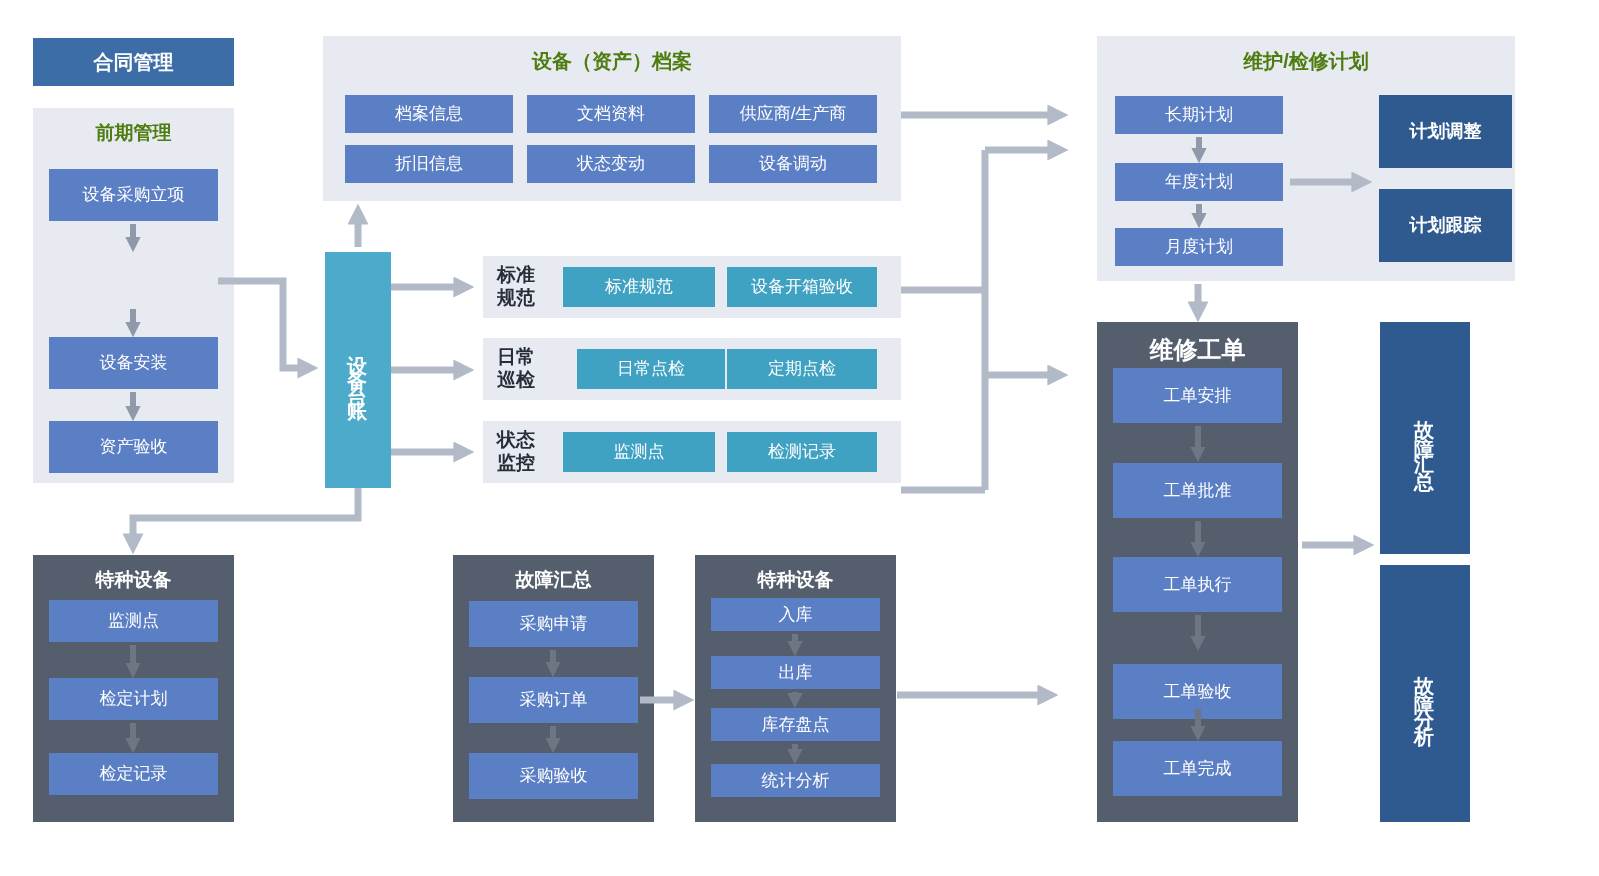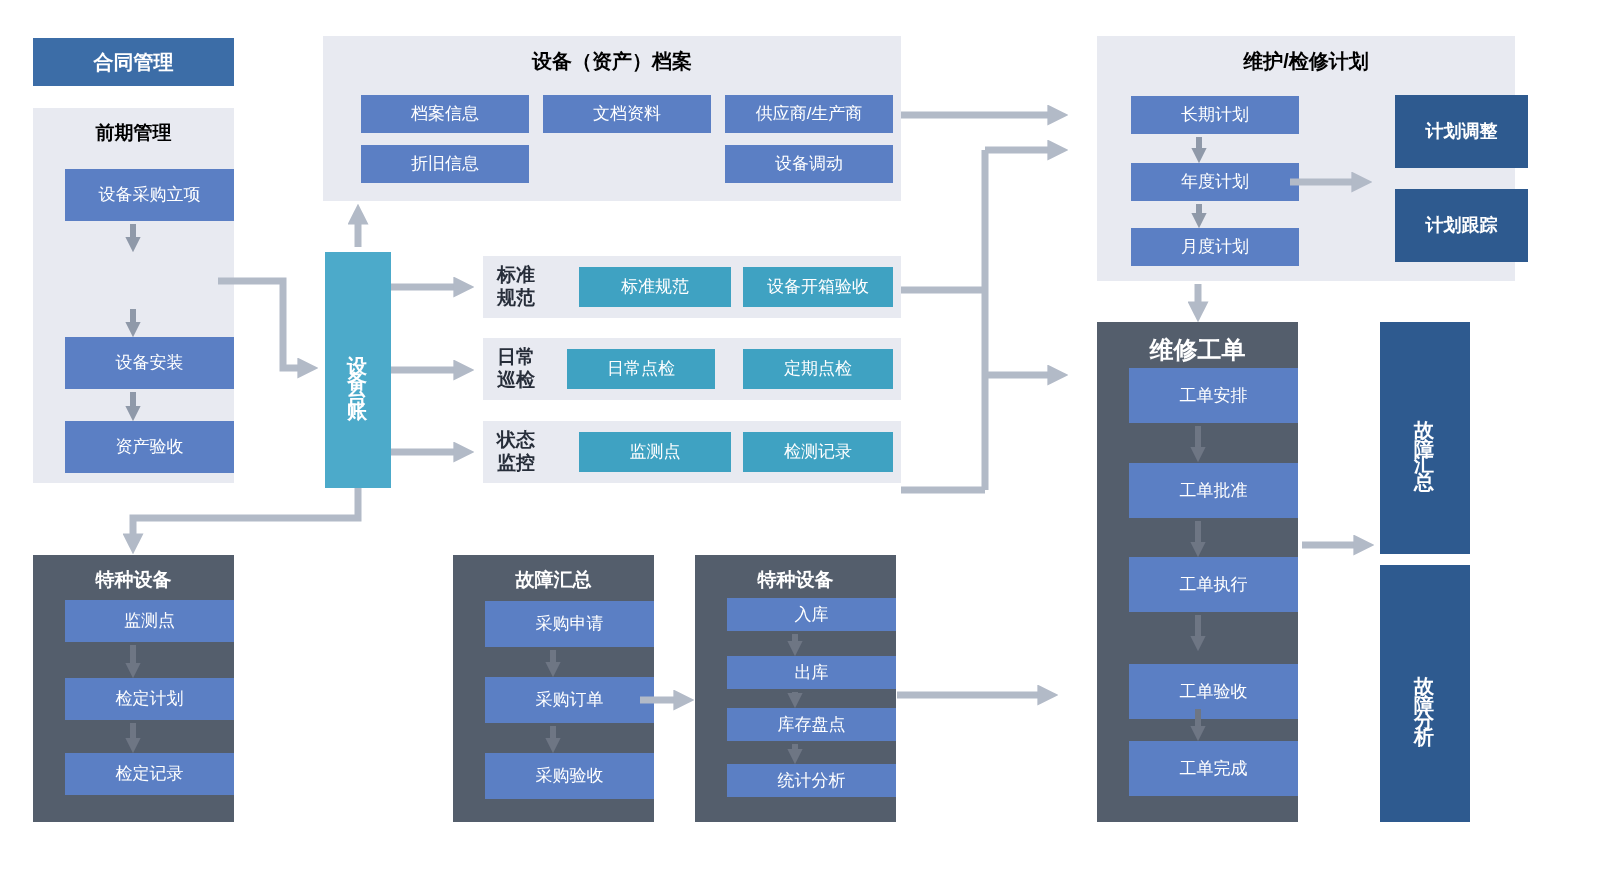--- a/index.html
+++ b/index.html
@@ -4,24 +4,24 @@
 <style>
   html,body{margin:0;padding:0;background:#ffffff;}
   #stage{
     position:relative;width:1599px;height:876px;background:#ffffff;overflow:hidden;
     font-family:"Liberation Sans","DejaVu Sans",sans-serif;
   }
   .panel{position:absolute;z-index:1;}
   .light{background:#e8eaf1;}
   .dark{background:#545e6c;}
   .panel-title{position:absolute;top:12px;left:0;right:0;text-align:center;font-weight:bold;font-size:19px;}
-  .light .panel-title{color:#000000;}
+  .light .panel-title{color:#4d7c0f;}
   .dark .panel-title{color:#ffffff;}
   .box{position:absolute;display:flex;align-items:center;justify-content:center;
-       color:#ffffff;font-size:17px;text-align:center;line-height:1.15;margin-left:16px;}
+       color:#ffffff;font-size:17px;text-align:center;line-height:1.15;}
   .blue{background:#5b7fc4;}
   .teal{background:#3fa2c2;}
   .navy{background:#2e5a8f;font-weight:bold;font-size:18px;text-align:center;}
   .header-box{position:absolute;z-index:1;background:#3c6da7;color:#ffffff;font-weight:bold;font-size:20px;
        display:flex;align-items:center;justify-content:center;}
   .ledger{position:absolute;z-index:1;background:#4caaca;color:#ffffff;display:flex;align-items:center;justify-content:center;}
   .vblock{position:absolute;z-index:1;background:#2e5a8f;color:#ffffff;display:flex;align-items:center;justify-content:center;}
   .vert{writing-mode:vertical-lr;text-orientation:upright;font-weight:bold;font-size:20px;letter-spacing:15px;}
   .spec-label{position:absolute;left:14px;top:50%;transform:translateY(-50%);width:42px;
        font-weight:bold;font-size:19px;color:#272e3a;line-height:1.2;word-break:break-all;}
@@ -40,36 +40,37 @@
     <div class="box blue" style="left:16px;top:229px;width:169px;height:52px">设备安装</div>
     <div class="box blue" style="left:16px;top:313px;width:169px;height:52px">资产验收</div>
   </div>
 
   <div class="panel light" style="left:323px;top:36px;width:578px;height:165px">
     <div class="panel-title" style="font-size:20px">设备（资产）档案</div>
     <div class="box blue" style="left:22px;top:59px;width:168px;height:38px">档案信息</div>
     <div class="box blue" style="left:204px;top:59px;width:168px;height:38px">文档资料</div>
     <div class="box blue" style="left:386px;top:59px;width:168px;height:38px">供应商/生产商</div>
     <div class="box blue" style="left:22px;top:109px;width:168px;height:38px">折旧信息</div>
+    <div class="box blue" style="left:204px;top:109px;width:168px;height:38px">状态变动</div>
     <div class="box blue" style="left:386px;top:109px;width:168px;height:38px">设备调动</div>
   </div>
 
   <div class="ledger" style="left:325px;top:252px;width:66px;height:236px">
     <span class="vert">设备台账</span>
   </div>
 
   <div class="panel light" style="left:483px;top:256px;width:418px;height:62px">
     <div class="spec-label">标准规范</div>
     <div class="box teal" style="left:80px;top:11px;width:152px;height:40px">标准规范</div>
     <div class="box teal" style="left:244px;top:11px;width:150px;height:40px">设备开箱验收</div>
   </div>
 
   <div class="panel light" style="left:483px;top:338px;width:418px;height:62px">
     <div class="spec-label">日常巡检</div>
-    <div class="box teal" style="left:68px;top:11px;width:148px;height:40px">日常点检</div>
+    <div class="box teal" style="left:94px;top:11px;width:148px;height:40px">日常点检</div>
     <div class="box teal" style="left:244px;top:11px;width:150px;height:40px">定期点检</div>
   </div>
 
   <div class="panel light" style="left:483px;top:421px;width:418px;height:62px">
     <div class="spec-label">状态监控</div>
     <div class="box teal" style="left:80px;top:11px;width:152px;height:40px">监测点</div>
     <div class="box teal" style="left:244px;top:11px;width:150px;height:40px">检测记录</div>
   </div>
 
   <div class="panel light" style="left:1097px;top:36px;width:418px;height:245px">

